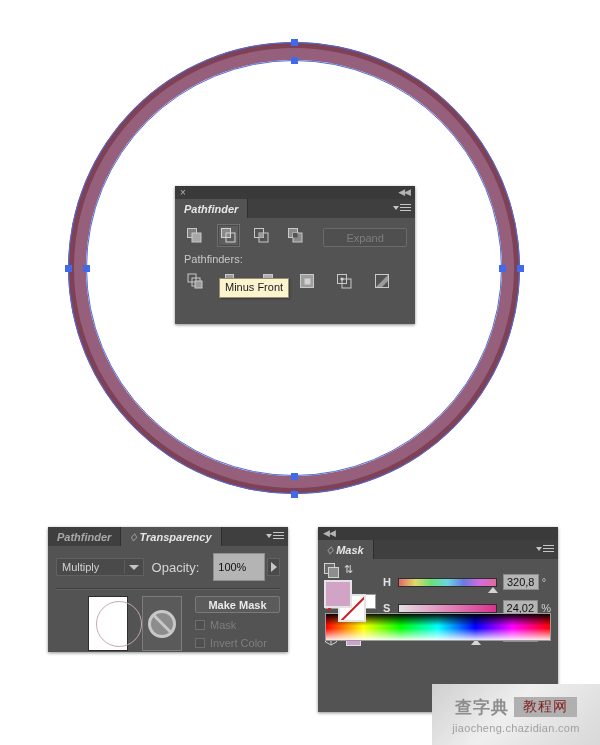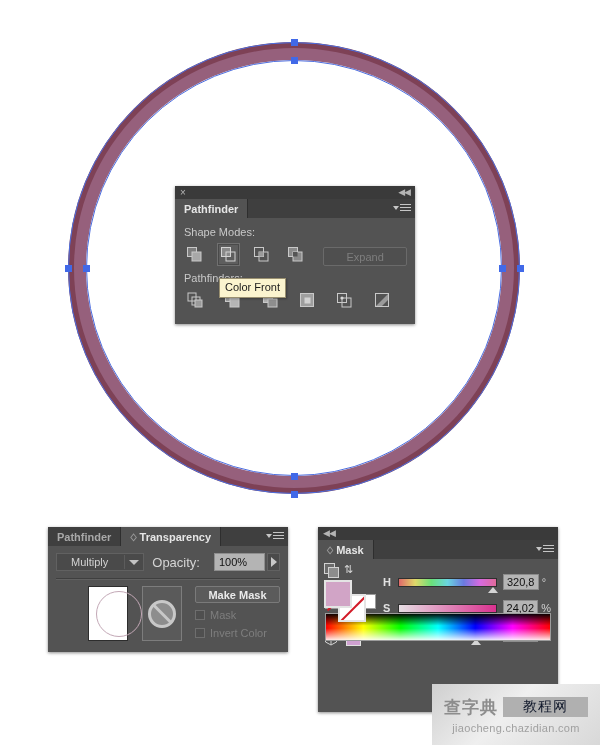--- a/index.html
+++ b/index.html
@@ -75,20 +75,21 @@
   .dragbar-collapse{
     position:absolute;right:5px;top:1px;
     color:#b4b4b4;font-size:9px;line-height:11px;letter-spacing:-1px;
   }
   .tabrow{
     height:19px;
     background:#3f3f3f;
     position:relative;
     display:flex;
     align-items:stretch;
+    font-style:italic;
   }
   .tab{
     display:flex;align-items:center;
     padding:0 9px;
     font-size:11px;
     color:#a9a9a9;
     font-weight:bold;
     background:#3f3f3f;
     border-right:1px solid #2e2e2e;
     cursor:default;
@@ -184,39 +185,39 @@
   .tr-body{padding:7px 8px 0 8px;}
   .tr-row1{display:flex;align-items:center;}
   .blend-select{
     width:105px;height:18px;
     background:#4a4a4a;
     border:1px solid #616161;
     box-sizing:border-box;
     display:flex;align-items:center;
     position:relative;
     color:#d2d2d2;font-size:11px;
-    padding-left:14px;
+    padding-left:5px;
     cursor:pointer;
   }
   .blend-select .sep{
     position:absolute;right:18px;top:1px;bottom:1px;width:1px;background:#5c5c5c;
   }
   .blend-select .caret{
     position:absolute;right:4px;top:6px;
     width:0;height:0;
     border-left:5px solid transparent;
     border-right:5px solid transparent;
     border-top:5px solid #c3c3c3;
   }
   .op-label{
     margin-left:8px;color:#d5d5d5;font-size:13px;
   }
   .op-field{
     margin-left:14px;
-    width:62px;height:18px;
+    width:62px;height:28px;
     background:#b4b4b4;
     border:1px solid #8e8e8e;
     box-sizing:border-box;
     color:#111;font-size:11px;
     display:flex;align-items:center;
     padding-left:4px;
     cursor:text;
   }
   .op-arrow{
     margin-left:2px;
@@ -410,22 +411,22 @@
   }
   .wm-top{
     display:flex;align-items:center;gap:5px;
   }
   .wm-cn{
     font-family:"DejaVu Sans", sans-serif;
     font-size:17px;color:#8d8d8d;letter-spacing:1px;font-weight:bold;
   }
   .wm-box{
     font-family:"DejaVu Sans", sans-serif;
-    font-size:14px;color:#0f172a;background:#b0b0b0;
-    padding:1px 20px;letter-spacing:1px;
+    font-size:14px;color:#7f1d1d;background:#b0b0b0;
+    padding:1px 9px;letter-spacing:1px;
   }
   .wm-url{
     font-family:"Liberation Sans", sans-serif;
     font-size:11px;color:#a0a0a0;margin-top:3px;letter-spacing:.3px;
   }
 </style>
 </head>
 <body>
 
 <div id="canvas">
@@ -460,21 +461,20 @@
       <span class="tri"></span>
       <span class="bars">
           <i></i>
           <i></i>
           <i></i>
         </span>
     </div>
   </div>
 
   <div class="pf-body">
-    <div class="section-label">Shape Modes:</div>
 
     <div class="pf-row">
       <div class="pf-btn">
         <svg width="17" height="17" viewBox="0 0 17 17">
           <rect x="1.5" y="1.5" width="9" height="9" fill="#7d7d7d" stroke="#c9c9c9"></rect>
           <rect x="6" y="6" width="9" height="9" fill="#a8a8a8" stroke="#c9c9c9"></rect>
         </svg>
       </div>
       <div class="pf-btn selected">
         <svg width="17" height="17" viewBox="0 0 17 17">
@@ -540,21 +540,21 @@
         <svg width="17" height="17" viewBox="0 0 17 17">
           <rect x="1.5" y="1.5" width="13" height="13" fill="none" stroke="#c9c9c9"></rect>
           <path d="M14 2 L14 8 L8 14 L2 14 Z" fill="#9b9b9b"></path>
         </svg>
       </div>
     </div>
   </div>
 </div>
 
 <div id="tooltip">
-  <span>Color Front</span>
+  <span>Minus Front</span>
 </div>
 
 <div class="panel" id="transparency-panel">
   <div class="tabrow">
     <div class="tab">
       <span>Pathfinder</span>
     </div>
     <div class="tab active">
       <span class="gripper">◇</span>
       <span>Transparency</span>

